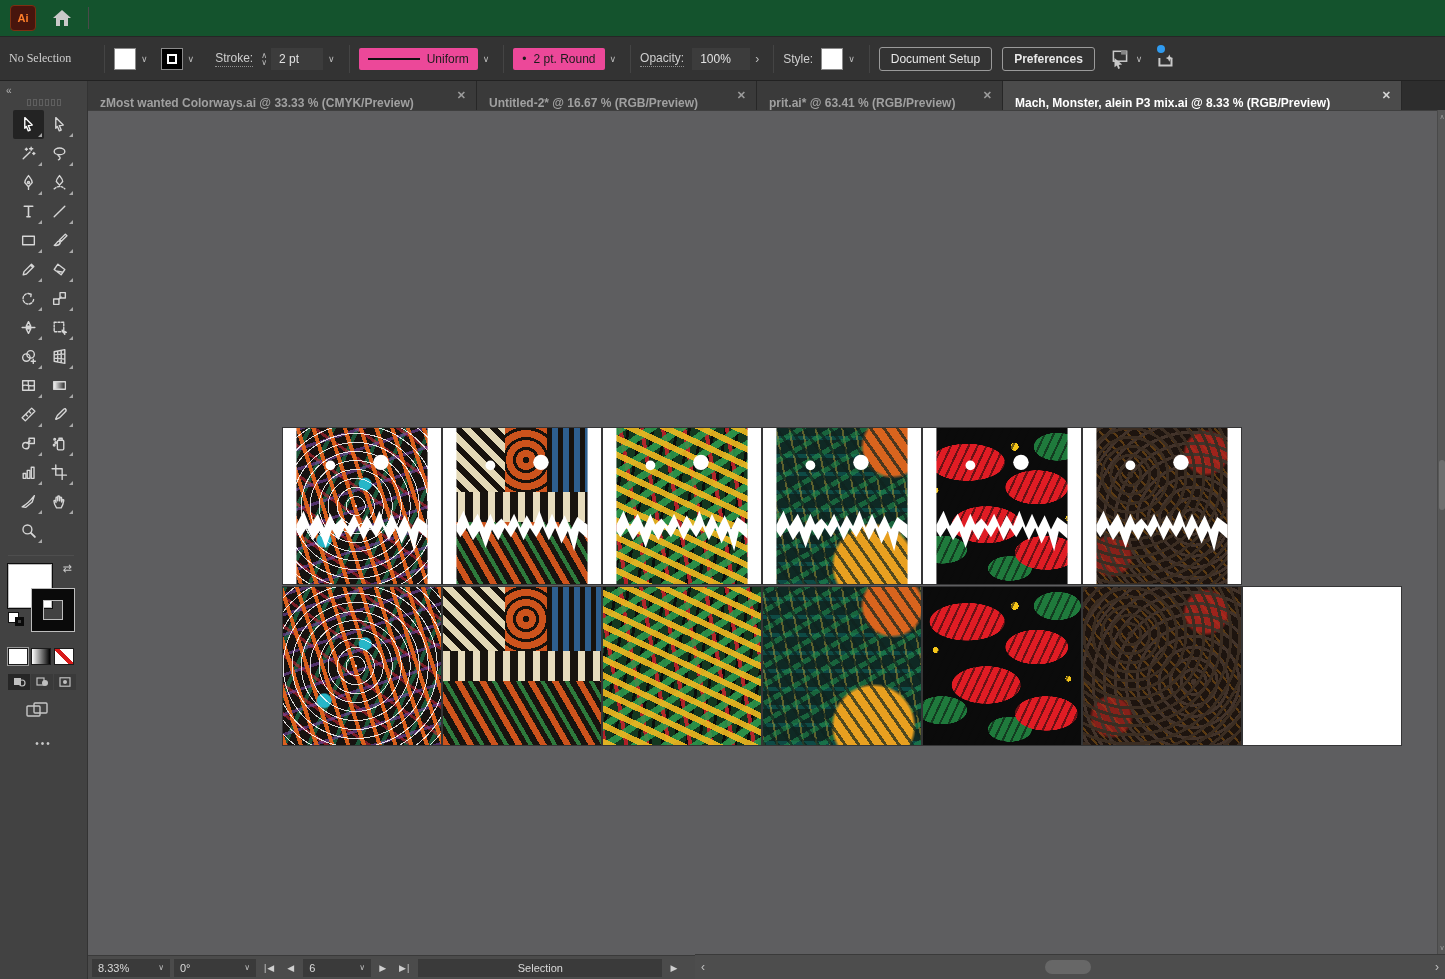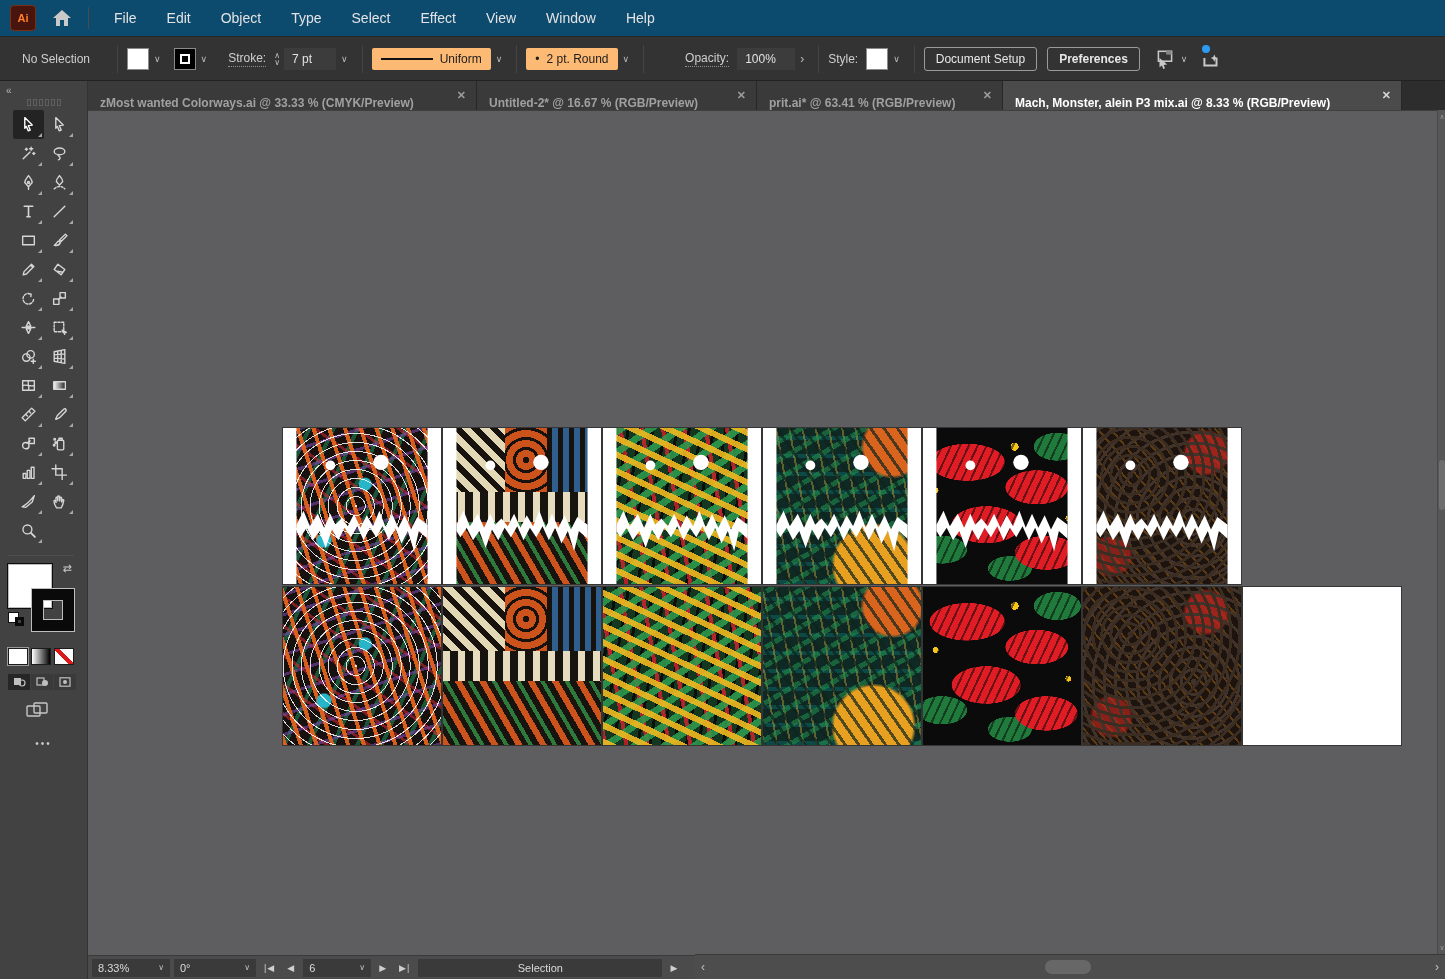--- a/index.html
+++ b/index.html
@@ -1,44 +1,44 @@
 <!DOCTYPE html>
 <html><head>
 <meta charset="utf-8">
 <style>
   html,body{margin:0;padding:0;background:#222;}
   #app{position:relative;width:1445px;height:979px;overflow:hidden;
        font-family:"Liberation Sans",sans-serif;color:#d8d8d8;
        -webkit-font-smoothing:antialiased;user-select:none;}
   
-  #menubar{position:absolute;left:0;top:0;width:1445px;height:36px;background:#0c4a6e;
+  #menubar{position:absolute;left:0;top:0;width:1445px;height:36px;background:#14532d;
            border-bottom:1px solid #262626;display:flex;align-items:center;}
   .ai-logo{width:24px;height:24px;margin-left:10px;background:#47150d;border:1px solid #7d2f12;
            border-radius:4px;color:#ff7f2a;font-size:11px;font-weight:bold;
            display:flex;align-items:center;justify-content:center;}
   .home{margin-left:16px;display:flex;align-items:center;}
   .vsep{width:1px;height:22px;background:#4a4a4a;margin:0 10px 0 16px;}
   #menus{display:flex;align-items:center;}
   .menu-item{padding:0 15px;font-size:14px;color:#e3e3e3;line-height:36px;cursor:default;}
   
   #controlbar{position:absolute;left:0;top:37px;width:1445px;height:43px;background:#333333;
               border-bottom:1px solid #222;display:flex;align-items:center;font-size:12px;}
   .cb-sep{width:1px;height:28px;background:#444;margin:0 9px;flex:none;}
   .lbl{color:#cfcfcf;white-space:nowrap;}
-  .linklbl{border-bottom:1px dotted #8f8f8f;padding-bottom:1px;margin-left:32px;}
+  .linklbl{border-bottom:1px dotted #8f8f8f;padding-bottom:1px;}
   .swatch{width:22px;height:22px;flex:none;box-sizing:border-box;}
   .swatch.fill{background:#fff;border:1px solid #8a8a8a;}
   .swatch.stroke{background:#000;border:1px solid #8a8a8a;position:relative;}
   .swatch.stroke::after{content:"";position:absolute;inset:5px;border:2px solid #fff;}
   .chev{color:#bdbdbd;font-size:9px;padding:0 5px;line-height:22px;}
   .stepper{display:flex;flex-direction:column;justify-content:center;line-height:7px;
            font-size:8px;color:#bdbdbd;margin:0 4px 0 8px;}
   .field{background:#3c3c3c;height:22px;display:flex;align-items:center;padding:0 8px;
          color:#e2e2e2;min-width:40px;box-sizing:border-box;}
-  .combo-light{background:#fdba74;color:#1c1c1c;height:22px;border-radius:2px;
+  .combo-light{background:#ec4899;color:#1c1c1c;height:22px;border-radius:2px;
                display:flex;align-items:center;padding:0 9px;gap:7px;}
   .linesample{width:52px;height:2px;background:#111;}
   .outbtn{border:1px solid #9a9a9a;border-radius:3px;color:#e8e8e8;background:transparent;
           font-size:12px;padding:4px 11px;font-family:inherit;}
   .cb-icon{display:flex;align-items:center;margin-left:14px;position:relative;}
   .bluedot{position:absolute;top:-4px;left:2px;width:8px;height:8px;border-radius:50%;background:#2f9bf0;}
   
   #tabbar{position:absolute;left:88px;top:81px;width:1357px;height:29px;background:#2d2d2d;
           display:flex;border-bottom:1px solid #272727;}
   .tab{height:29px;display:flex;align-items:center;box-sizing:border-box;padding:0 10px 0 12px;
@@ -312,46 +312,35 @@
 <div id="app">
 
   <header id="menubar">
     <div class="ai-logo">Ai</div>
     <span class="home">
         <svg width="20" height="18">
           <use href="#i-home"></use>
         </svg>
       </span>
     <div class="vsep"></div>
-    <nav id="menus">
-        <span class="menu-item">File</span>
-        <span class="menu-item">Edit</span>
-        <span class="menu-item">Object</span>
-        <span class="menu-item">Type</span>
-        <span class="menu-item">Select</span>
-        <span class="menu-item">Effect</span>
-        <span class="menu-item">View</span>
-        <span class="menu-item">Window</span>
-        <span class="menu-item">Help</span>
-      </nav>
   </header>
 
   <div id="controlbar">
-    <span class="lbl" style="margin-left:22px;width:86px;">No Selection</span>
+    <span class="lbl" style="margin-left:9px;width:86px;font-family:Liberation Serif, serif;">No Selection</span>
     <div class="cb-sep"></div>
     <span class="swatch fill"></span>
     <span class="chev">∨</span>
     <span class="swatch stroke" style="margin-left:8px;"></span>
     <span class="chev">∨</span>
     <span class="lbl linklbl" style="margin-left:16px;">Stroke:</span>
     <span class="stepper">
         <span>∧</span>
         <span>∨</span>
       </span>
-    <span class="field" style="width:52px;">7 pt</span>
+    <span class="field" style="width:52px;">2 pt</span>
     <span class="chev">∨</span>
     <div class="cb-sep"></div>
     <span class="combo-light">
         <span class="linesample"></span>
         <span>Uniform</span>
       </span>
     <span class="chev">∨</span>
     <div class="cb-sep"></div>
     <span class="combo-light">
         <span>•</span>

